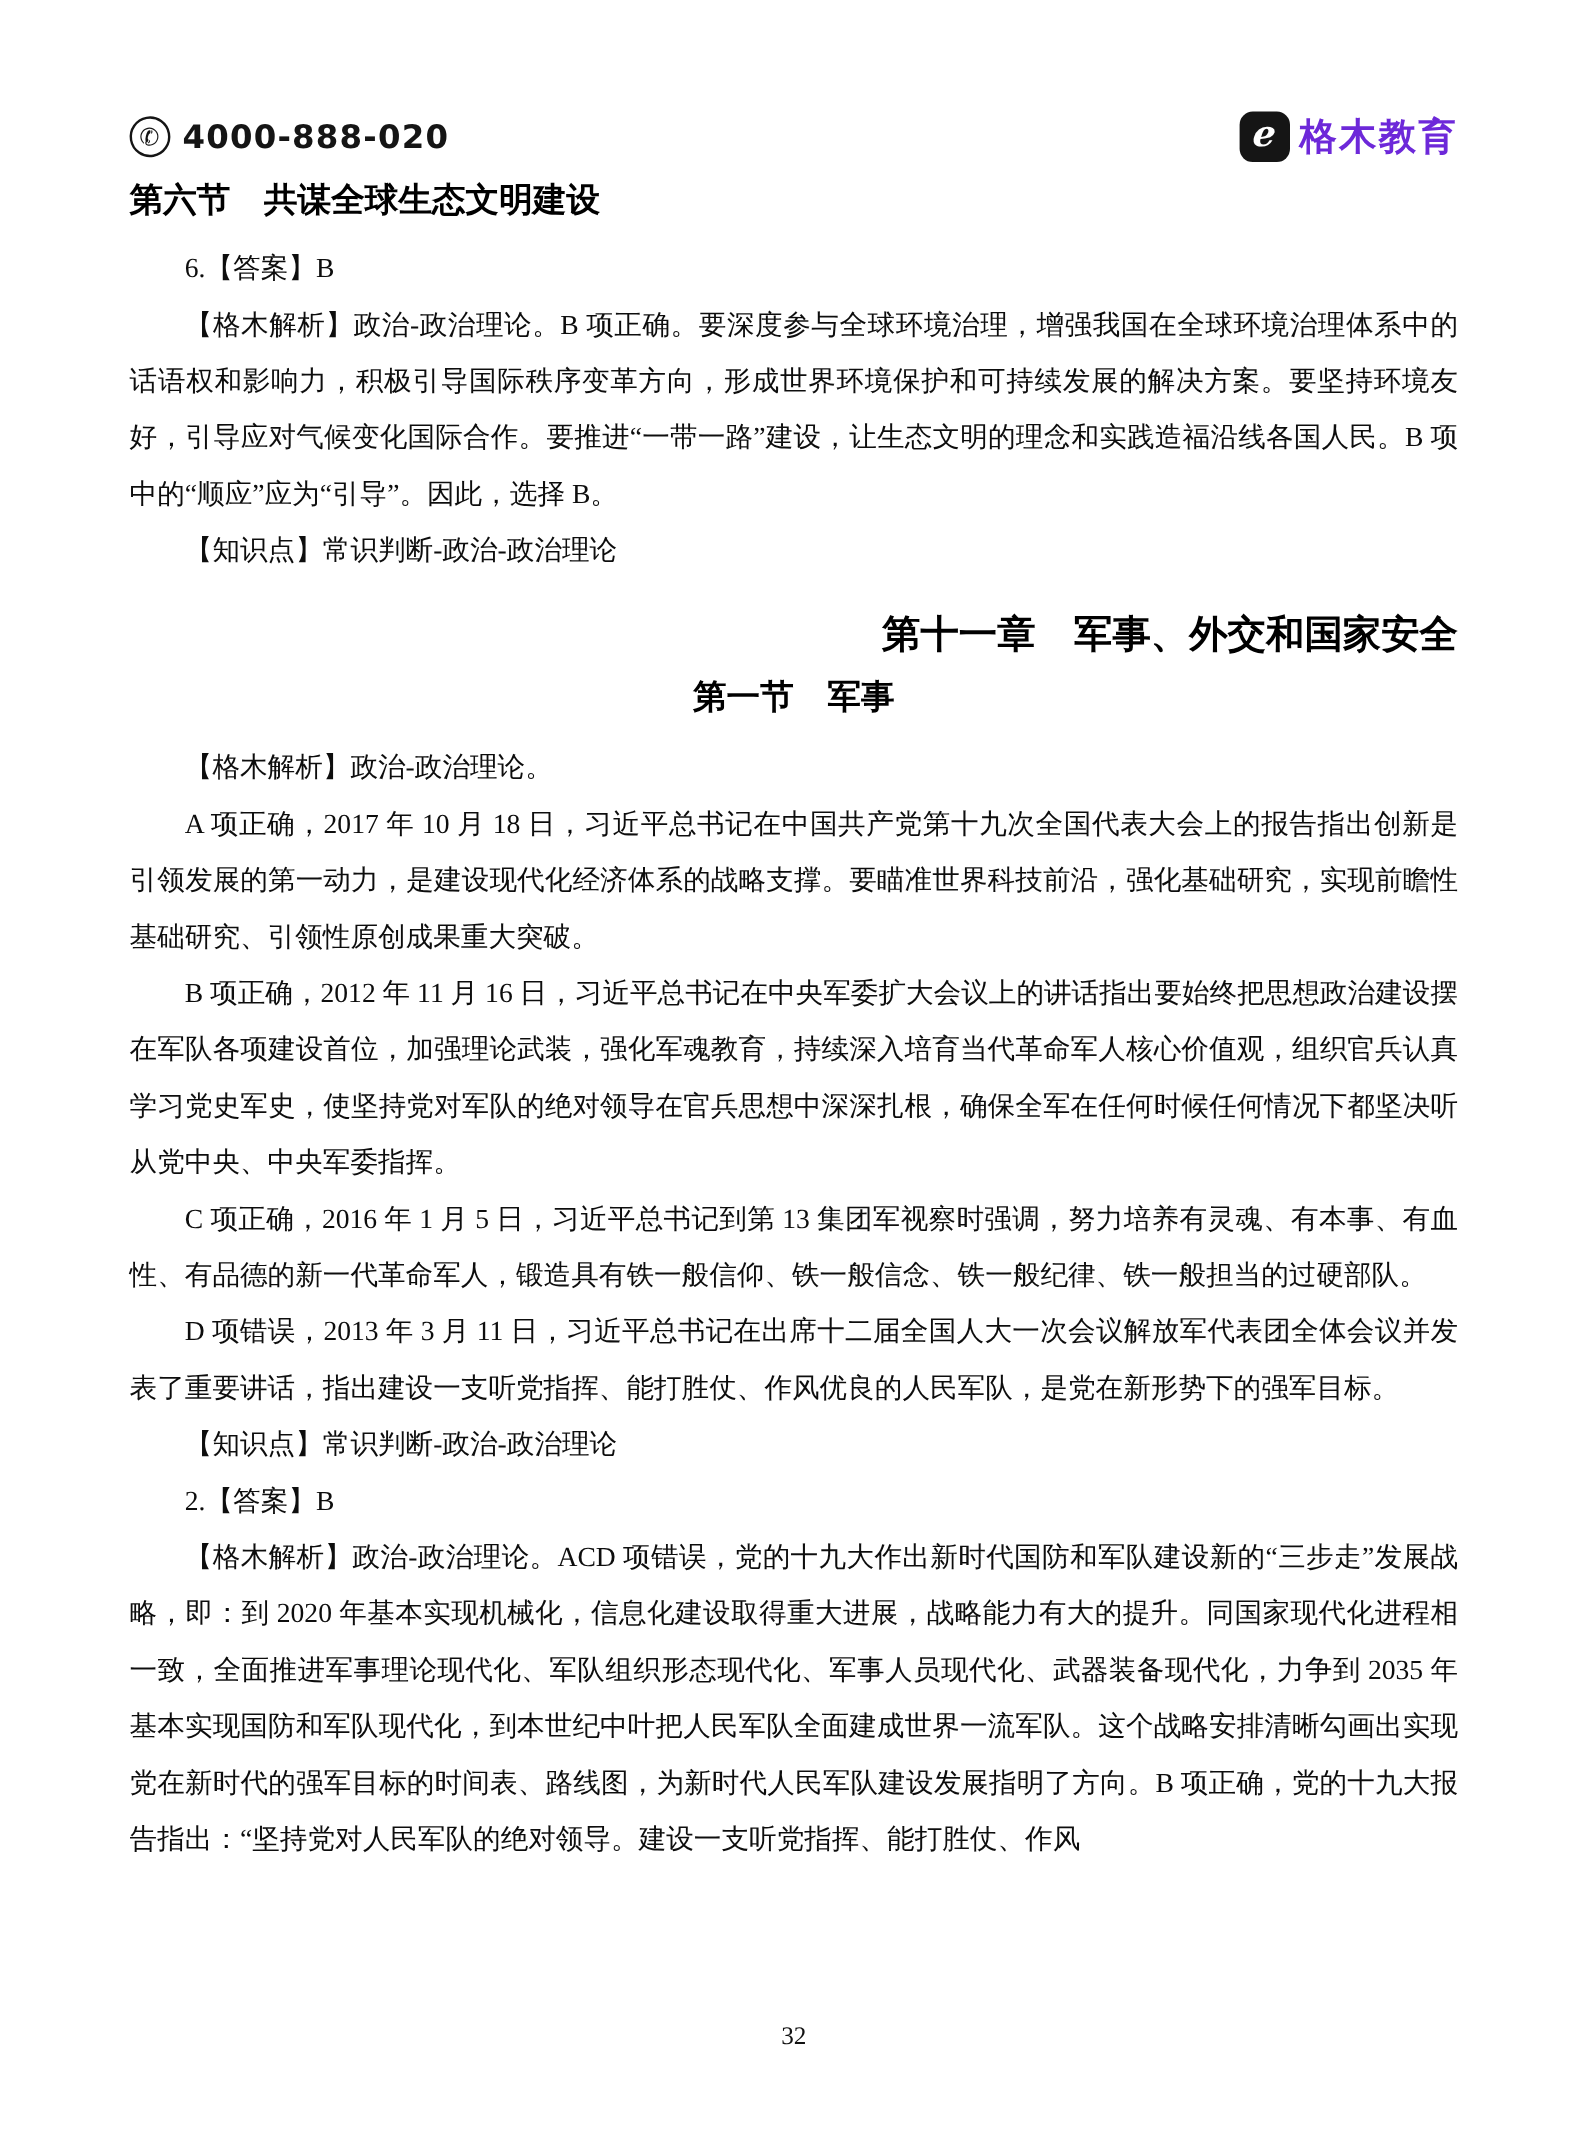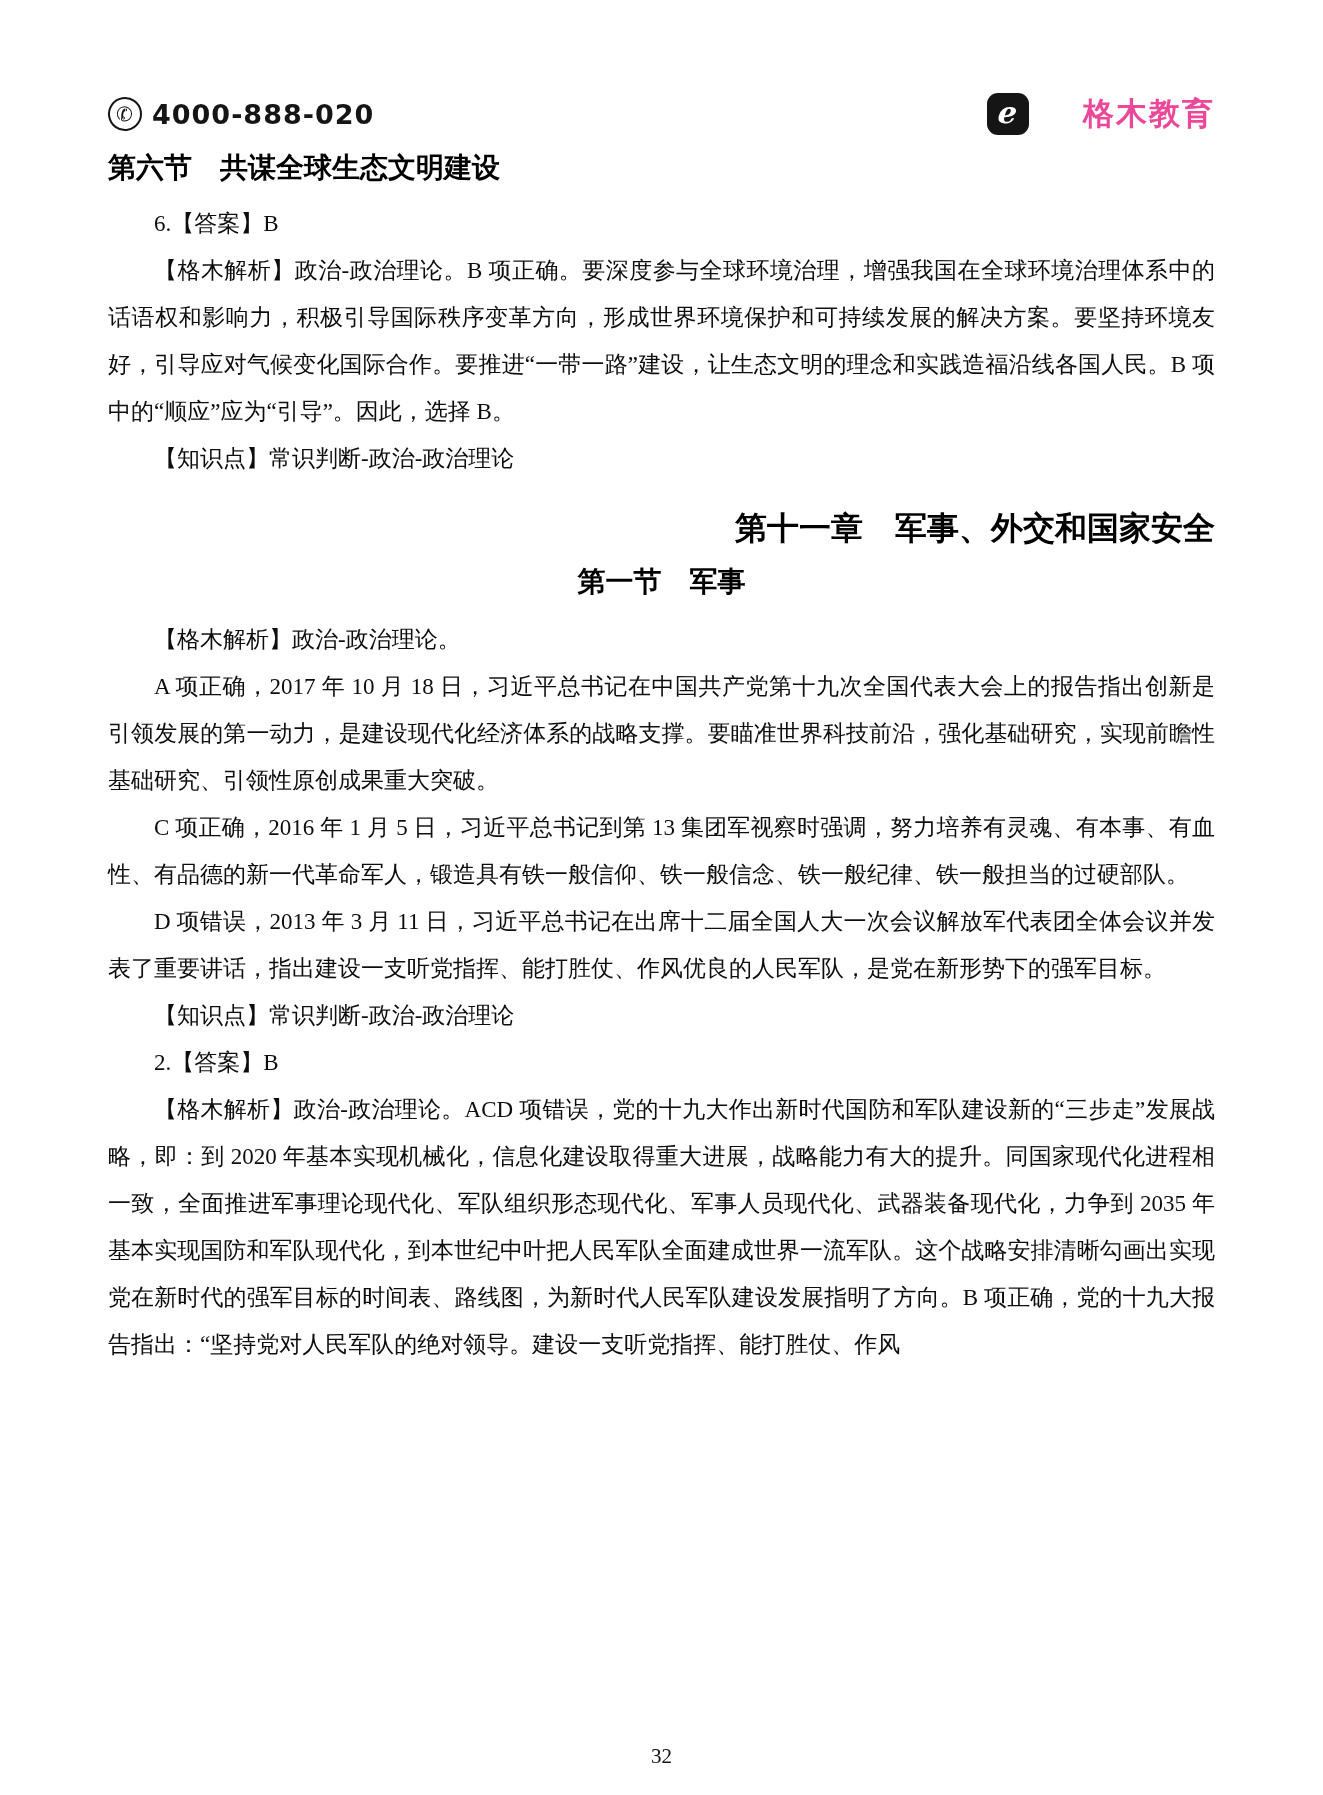--- a/index.html
+++ b/index.html
@@ -72,22 +72,21 @@
     font-weight: 700;
     font-size: 30px;
     line-height: 1;
     transform: translateY(-1px) skewX(-6deg);
   }
   .brand-name {
     font-family: "DejaVu Sans", "Liberation Sans", sans-serif;
     font-weight: 900;
     font-size: 31px;
     letter-spacing: 2px;
-    color: #ec4899;
-    margin-left: 46px;
+    color: #6d28d9;
   }
   
   .section-title {
     text-align: left;
     font-weight: 700;
     font-size: 28px;
     line-height: 1.3;
     margin: 10px 0 14px 0;
     color: #000;
   }
@@ -114,21 +113,21 @@
     text-align: justify;
     text-justify: inter-ideograph;
     text-indent: 2em;
     color: #0d0d0d;
   }
   
   .page-number {
     position: absolute;
     left: 0;
     right: 0;
-    top: 1744px;
+    top: 1684px;
     text-align: center;
     font-size: 21px;
     color: #111;
   }
 </style>
 </head>
 <body>
 
 <div class="page">
   <div class="content">
@@ -151,20 +150,21 @@
     <p class="para">6.【答案】B</p>
     <p class="para">【格木解析】政治-政治理论。B 项正确。要深度参与全球环境治理，增强我国在全球环境治理体系中的话语权和影响力，积极引导国际秩序变革方向，形成世界环境保护和可持续发展的解决方案。要坚持环境友好，引导应对气候变化国际合作。要推进“一带一路”建设，让生态文明的理念和实践造福沿线各国人民。B 项中的“顺应”应为“引导”。因此，选择 B。</p>
     <p class="para">【知识点】常识判断-政治-政治理论</p>
 
     <h1 class="chapter-title">第十一章　军事、外交和国家安全</h1>
 
     <h2 class="section-title-2">第一节　军事</h2>
 
     <p class="para">【格木解析】政治-政治理论。</p>
     <p class="para">A 项正确，2017 年 10 月 18 日，习近平总书记在中国共产党第十九次全国代表大会上的报告指出创新是引领发展的第一动力，是建设现代化经济体系的战略支撑。要瞄准世界科技前沿，强化基础研究，实现前瞻性基础研究、引领性原创成果重大突破。</p>
+    <p class="para">B 项正确，2012 年 11 月 16 日，习近平总书记在中央军委扩大会议上的讲话指出要始终把思想政治建设摆在军队各项建设首位，加强理论武装，强化军魂教育，持续深入培育当代革命军人核心价值观，组织官兵认真学习党史军史，使坚持党对军队的绝对领导在官兵思想中深深扎根，确保全军在任何时候任何情况下都坚决听从党中央、中央军委指挥。</p>
     <p class="para">C 项正确，2016 年 1 月 5 日，习近平总书记到第 13 集团军视察时强调，努力培养有灵魂、有本事、有血性、有品德的新一代革命军人，锻造具有铁一般信仰、铁一般信念、铁一般纪律、铁一般担当的过硬部队。</p>
     <p class="para">D 项错误，2013 年 3 月 11 日，习近平总书记在出席十二届全国人大一次会议解放军代表团全体会议并发表了重要讲话，指出建设一支听党指挥、能打胜仗、作风优良的人民军队，是党在新形势下的强军目标。</p>
     <p class="para">【知识点】常识判断-政治-政治理论</p>
     <p class="para">2.【答案】B</p>
     <p class="para">【格木解析】政治-政治理论。ACD 项错误，党的十九大作出新时代国防和军队建设新的“三步走”发展战略，即：到 2020 年基本实现机械化，信息化建设取得重大进展，战略能力有大的提升。同国家现代化进程相一致，全面推进军事理论现代化、军队组织形态现代化、军事人员现代化、武器装备现代化，力争到 2035 年基本实现国防和军队现代化，到本世纪中叶把人民军队全面建成世界一流军队。这个战略安排清晰勾画出实现党在新时代的强军目标的时间表、路线图，为新时代人民军队建设发展指明了方向。B 项正确，党的十九大报告指出：“坚持党对人民军队的绝对领导。建设一支听党指挥、能打胜仗、作风</p>
 
   </div>
 
   <div class="page-number">32</div>
 </div>

